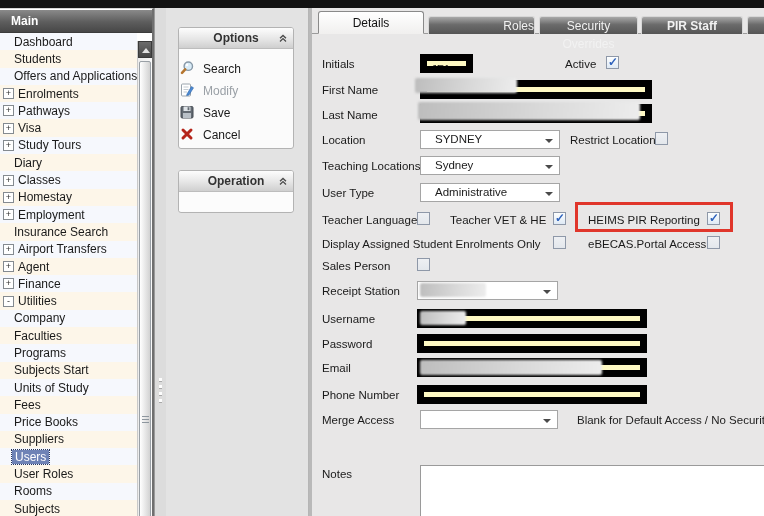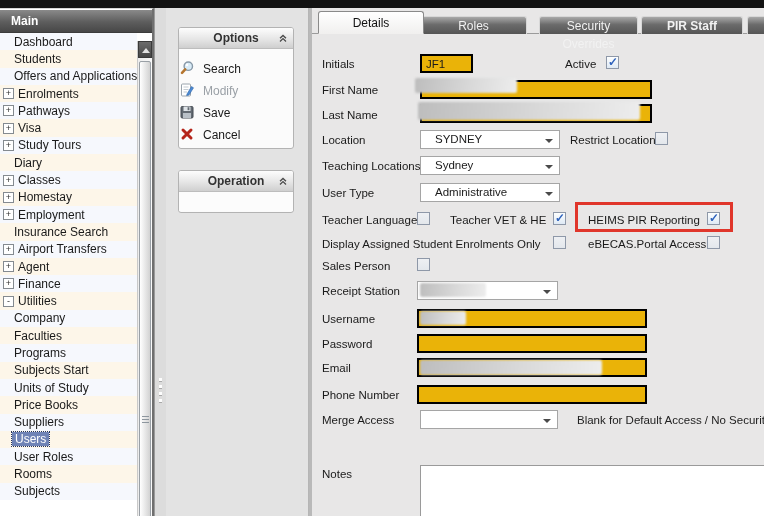--- a/index.html
+++ b/index.html
@@ -74,21 +74,21 @@
           border-bottom:1px solid #9b9b9b;}
   .tab{position:absolute;bottom:-1px;height:18px;line-height:18px;text-align:center;
        color:#f2f2f2;background:linear-gradient(#a9a9a9,#6b6b6b 45%,#555);
        border:1px solid #d7d7d7;border-bottom:none;border-radius:3px 3px 0 0;
        box-sizing:border-box;cursor:pointer;}
   .tab.active{height:23px;line-height:23px;background:linear-gradient(#ffffff,#f1f0ef);
        color:#111;border:1px solid #8a8a8a;border-bottom:1px solid #f1f0ef;z-index:2;}
   .page{position:absolute;left:0;top:33px;width:368px;height:483px;}
 
   .flabel{white-space:nowrap;font-size:11.5px;}
-  .tinput{background:#eab308;border:2px solid #000000;box-sizing:border-box;overflow:hidden;}
+  .tinput{background:#fef9c3;border:7px solid #000000;box-sizing:border-box;overflow:hidden;}
   .ival{display:block;padding:2px 0 0 4px;font-size:11.5px;}
   .dd{background:#fff;border:1px solid #a5a5a5;box-sizing:border-box;}
   .ddval{display:block;padding:2px 0 0 14px;font-size:11.5px;white-space:nowrap;}
   .dda{position:absolute;right:6px;top:8px;width:0;height:0;
        border-left:4px solid transparent;border-right:4px solid transparent;
        border-top:4px solid #4a4a4a;}
   .cb{display:block;width:13px;height:13px;box-sizing:border-box;
       border:1px solid #8e98a8;background:linear-gradient(#eef0f3,#e3e7ec);
       position:absolute;}
   .cb.checked{background:linear-gradient(#fdfefe,#dfeaf5);}
@@ -180,20 +180,23 @@
       <div class="trow child">
           <span class="tlabel">Programs</span>
         </div>
       <div class="trow child">
           <span class="tlabel">Subjects Start</span>
         </div>
       <div class="trow child">
           <span class="tlabel">Units of Study</span>
         </div>
       <div class="trow child">
+          <span class="tlabel">Fees</span>
+        </div>
+      <div class="trow child">
           <span class="tlabel">Price Books</span>
         </div>
       <div class="trow child">
           <span class="tlabel">Suppliers</span>
         </div>
       <div class="trow child sel">
           <span class="tlabel">Users</span>
         </div>
       <div class="trow child">
           <span class="tlabel">User Roles</span>
@@ -270,21 +273,21 @@
             <path d="M2 5.2 L5 2.4 L8 5.2 M2 8.4 L5 5.6 L8 8.4" fill="none" stroke="#4a4a4a" stroke-width="1.3"></path>
           </svg>
       </div>
       <div class="gempty"></div>
     </div>
   </div>
 
   <div class="rightpanel abs">
     <div class="tabbar">
       <div class="tab active" style="left:6px;width:106px;"><span>Details</span></div>
-      <div class="tab" style="left:108px;width:107px;"><span>Roles</span></div>
+      <div class="tab" style="left:116px;width:107px;text-align:right;"><span>Roles</span></div>
       <div class="tab" style="left:227px;width:99px;"><span>Security Overrides</span></div>
       <div class="tab" style="left:329px;width:102px;font-weight:bold;"><span>PIR Staff</span></div>
       <div class="tab" style="left:435px;width:25px;"></div>
     </div>
 
     <div class="page">
 
       <span class="flabel abs" style="left:10px;top:17px;">Initials</span>
       <div class="tinput abs" style="left:108px;top:13px;width:53px;height:19px;">
           <span class="ival">JF1</span>

